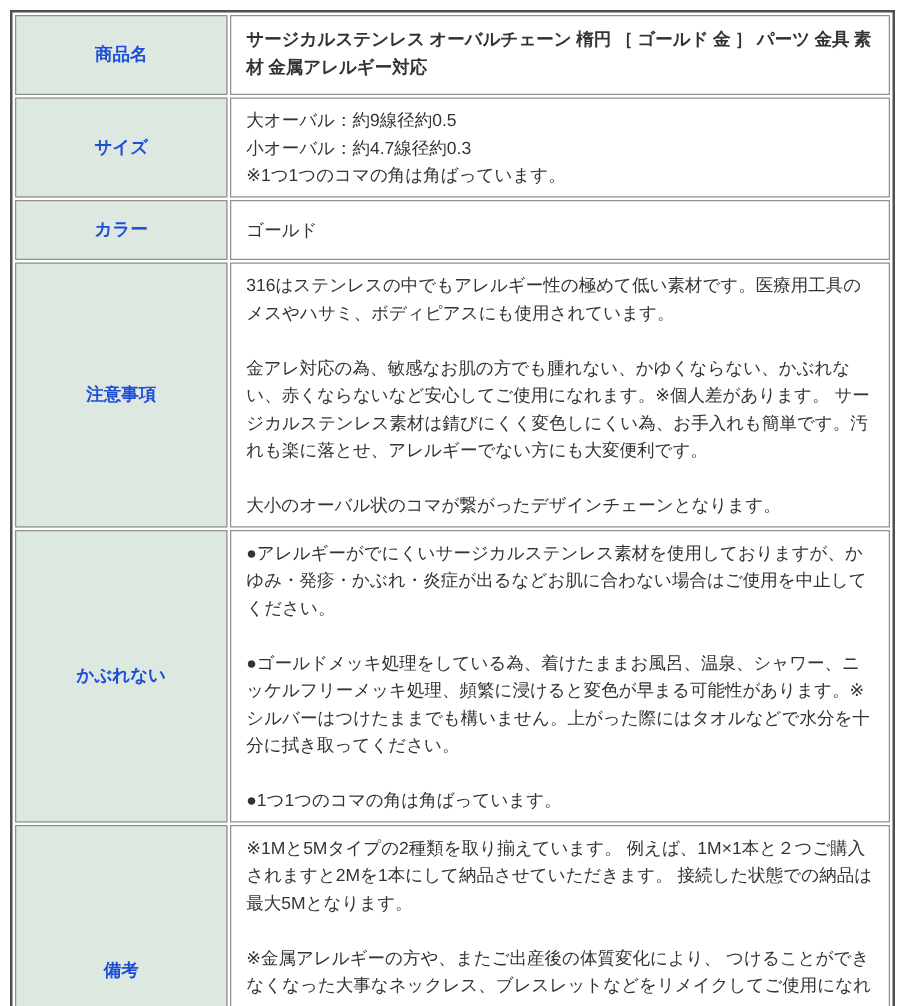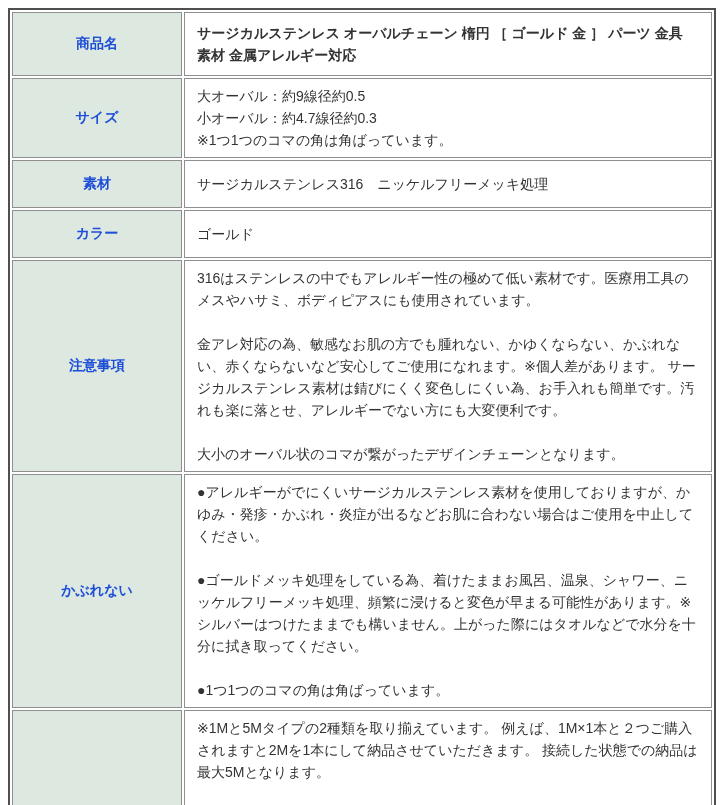--- a/index.html
+++ b/index.html
@@ -39,43 +39,39 @@
     border: 1px solid #8f8f8f;
     color: #333333;
     font-size: 14px;
     line-height: 22px;
     text-align: left;
     vertical-align: middle;
     padding: 6px 12px;
     white-space: pre-line;
     word-break: break-all;
   }
-  td.v-bold { font-weight: bold; }
+  td.v-bold { font-weight: bold; font-family: Liberation Serif, serif; }
   td.h-2line { height: 50px; }
   td.h-1line { height: 28px; }
 </style>
 </head>
 <body>
 
 <div class="page">
   <table class="spec-table">
     <tbody>
       <tr>
         <th>商品名</th>
         <td class="v-bold h-2line">サージカルステンレス オーバルチェーン 楕円 ［ ゴールド 金 ］ パーツ 金具 素材 金属アレルギー対応</td>
       </tr>
       <tr>
         <th>サイズ</th>
         <td>大オーバル：約9線径約0.5
 小オーバル：約4.7線径約0.3
 ※1つ1つのコマの角は角ばっています。</td>
-      </tr>
-      <tr>
-        <th>素材</th>
-        <td class="h-1line">サージカルステンレス316　ニッケルフリーメッキ処理</td>
       </tr>
       <tr>
         <th>カラー</th>
         <td class="h-1line">ゴールド</td>
       </tr>
       <tr>
         <th>注意事項</th>
         <td>316はステンレスの中でもアレルギー性の極めて低い素材です。医療用工具のメスやハサミ、ボディピアスにも使用されています。
 
 金アレ対応の為、敏感なお肌の方でも腫れない、かゆくならない、かぶれない、赤くならないなど安心してご使用になれます。※個人差があります。 サージカルステンレス素材は錆びにくく変色しにくい為、お手入れも簡単です。汚れも楽に落とせ、アレルギーでない方にも大変便利です。

